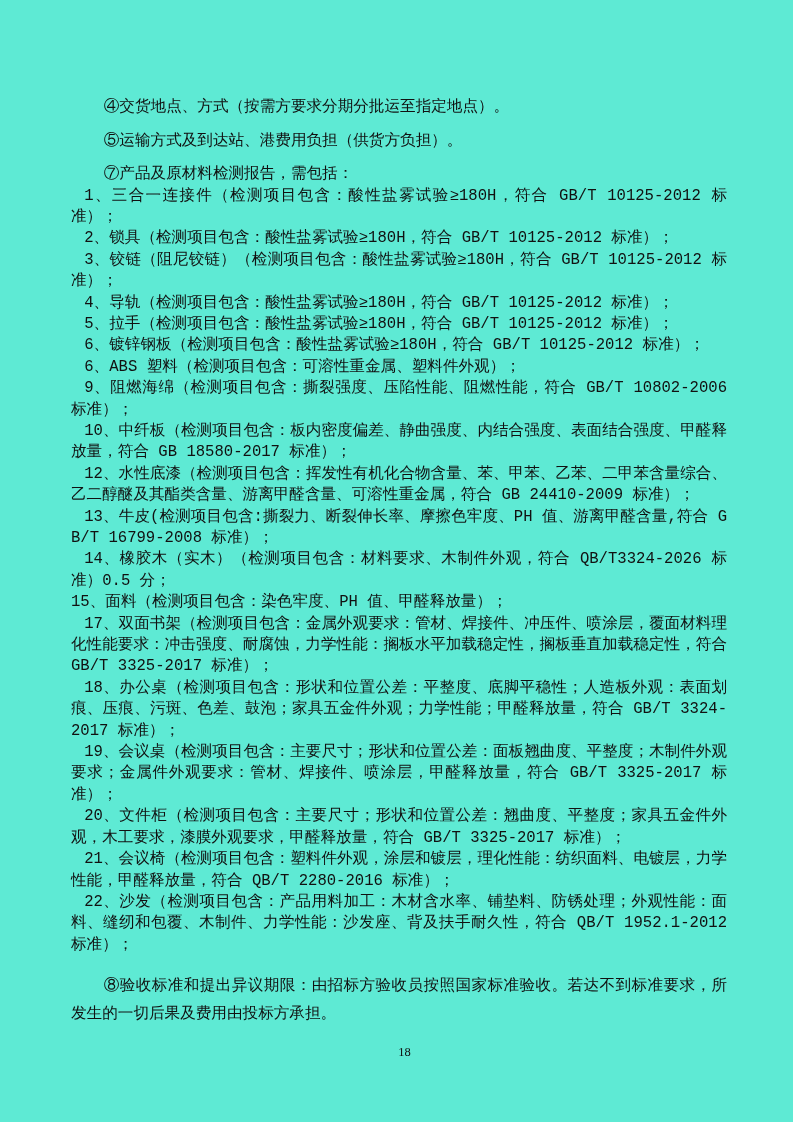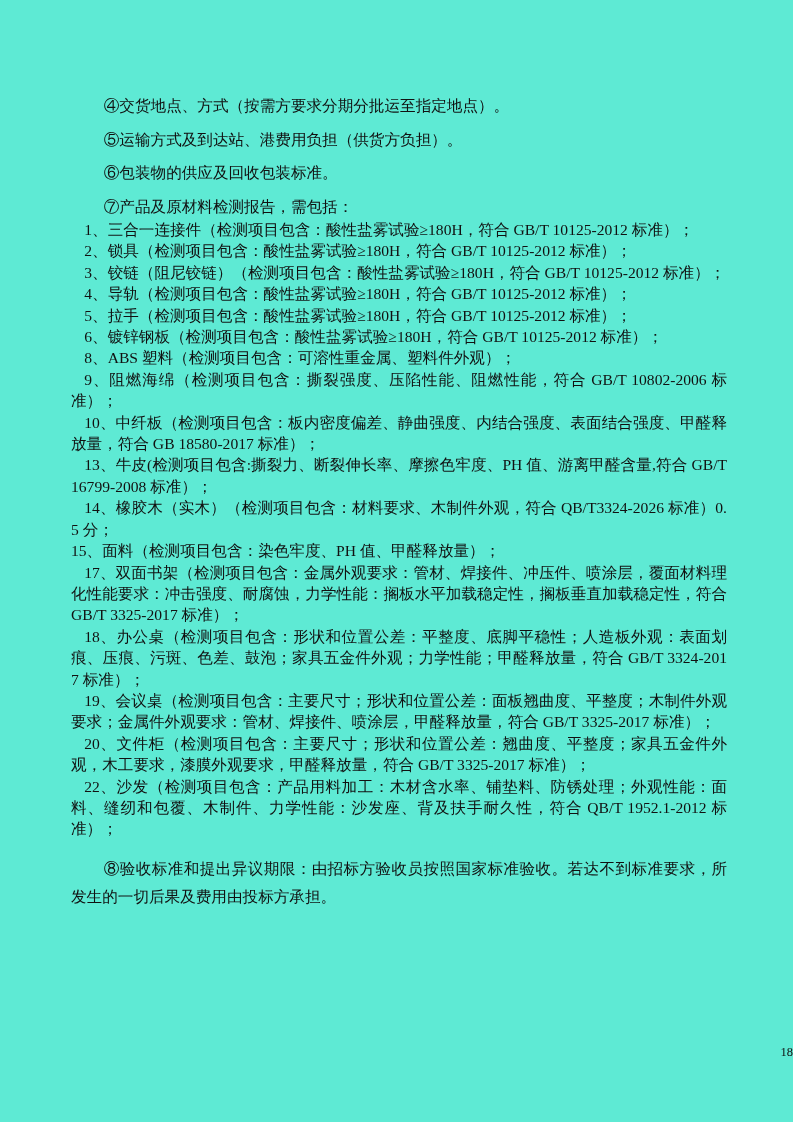--- a/index.html
+++ b/index.html
@@ -34,63 +34,65 @@
     margin-bottom: 12px;
   }
   .sec-intro {
     margin-bottom: 2px;
   }
   
   .item {
     text-indent: 0.85em;
     line-height: 21.4px;
     margin-bottom: 0;
+    font-family: Liberation Mono, monospace;
   }
   .item.flush {
     text-indent: 0;
   }
   .sec-wide {
     margin-top: 15px;
     line-height: 28px;
     margin-bottom: 0;
   }
   .page-number {
     position: absolute;
     left: 16px;
     right: 0;
     bottom: 62px;
-    text-align: right;
+    text-align: center;
     font-size: 12.5px;
     color: #111111;
     font-family: "Liberation Serif", "DejaVu Serif", serif;
   }
 </style>
 </head>
 <body>
 
 <div class="page">
   <div class="doc-body">
 
   <p class="para sec">④交货地点、方式（按需方要求分期分批运至指定地点）。</p>
       <p class="para sec">⑤运输方式及到达站、港费用负担（供货方负担）。</p>
-      <p class="para sec">⑥包装物的供应及回收包装标准。</p>
       <p class="para sec sec-intro">⑦产品及原材料检测报告，需包括：</p>
       <p class="para item">1、三合一连接件（检测项目包含：酸性盐雾试验≥180H，符合 GB/T 10125-2012 标准）；</p>
       <p class="para item">2、锁具（检测项目包含：酸性盐雾试验≥180H，符合 GB/T 10125-2012 标准）；</p>
       <p class="para item">3、铰链（阻尼铰链）（检测项目包含：酸性盐雾试验≥180H，符合 GB/T 10125-2012 标准）；</p>
       <p class="para item">4、导轨（检测项目包含：酸性盐雾试验≥180H，符合 GB/T 10125-2012 标准）；</p>
       <p class="para item">5、拉手（检测项目包含：酸性盐雾试验≥180H，符合 GB/T 10125-2012 标准）；</p>
       <p class="para item">6、镀锌钢板（检测项目包含：酸性盐雾试验≥180H，符合 GB/T 10125-2012 标准）；</p>
-      <p class="para item">8、ABS 塑料（检测项目包含：可溶性重金属、塑料件外观）；</p>
+      <p class="para item">6、ABS 塑料（检测项目包含：可溶性重金属、塑料件外观）；</p>
       <p class="para item">9、阻燃海绵（检测项目包含：撕裂强度、压陷性能、阻燃性能，符合 GB/T 10802-2006 标准）；</p>
       <p class="para item">10、中纤板（检测项目包含：板内密度偏差、静曲强度、内结合强度、表面结合强度、甲醛释放量，符合 GB 18580-2017 标准）；</p>
+      <p class="para item">12、水性底漆（检测项目包含：挥发性有机化合物含量、苯、甲苯、乙苯、二甲苯含量综合、乙二醇醚及其酯类含量、游离甲醛含量、可溶性重金属，符合 GB 24410-2009 标准）；</p>
       <p class="para item">13、牛皮(检测项目包含:撕裂力、断裂伸长率、摩擦色牢度、PH 值、游离甲醛含量,符合 GB/T 16799-2008 标准）；</p>
       <p class="para item">14、橡胶木（实木）（检测项目包含：材料要求、木制件外观，符合 QB/T3324-2026 标准）0.5 分；</p>
       <p class="para item flush">15、面料（检测项目包含：染色牢度、PH 值、甲醛释放量）；</p>
       <p class="para item">17、双面书架（检测项目包含：金属外观要求：管材、焊接件、冲压件、喷涂层，覆面材料理化性能要求：冲击强度、耐腐蚀，力学性能：搁板水平加载稳定性，搁板垂直加载稳定性，符合 GB/T 3325-2017 标准）；</p>
       <p class="para item">18、办公桌（检测项目包含：形状和位置公差：平整度、底脚平稳性；人造板外观：表面划痕、压痕、污斑、色差、鼓泡；家具五金件外观；力学性能；甲醛释放量，符合 GB/T 3324-2017 标准）；</p>
       <p class="para item">19、会议桌（检测项目包含：主要尺寸；形状和位置公差：面板翘曲度、平整度；木制件外观要求；金属件外观要求：管材、焊接件、喷涂层，甲醛释放量，符合 GB/T 3325-2017 标准）；</p>
       <p class="para item">20、文件柜（检测项目包含：主要尺寸；形状和位置公差：翘曲度、平整度；家具五金件外观，木工要求，漆膜外观要求，甲醛释放量，符合 GB/T 3325-2017 标准）；</p>
+      <p class="para item">21、会议椅（检测项目包含：塑料件外观，涂层和镀层，理化性能：纺织面料、电镀层，力学性能，甲醛释放量，符合 QB/T 2280-2016 标准）；</p>
       <p class="para item">22、沙发（检测项目包含：产品用料加工：木材含水率、铺垫料、防锈处理；外观性能：面料、缝纫和包覆、木制件、力学性能：沙发座、背及扶手耐久性，符合 QB/T 1952.1-2012 标准）；</p>
       <p class="para sec sec-wide">⑧验收标准和提出异议期限：由招标方验收员按照国家标准验收。若达不到标准要求，所发生的一切后果及费用由投标方承担。</p>
     </div>
   <div class="page-number">18</div>
 </div>
 
 </body></html>

